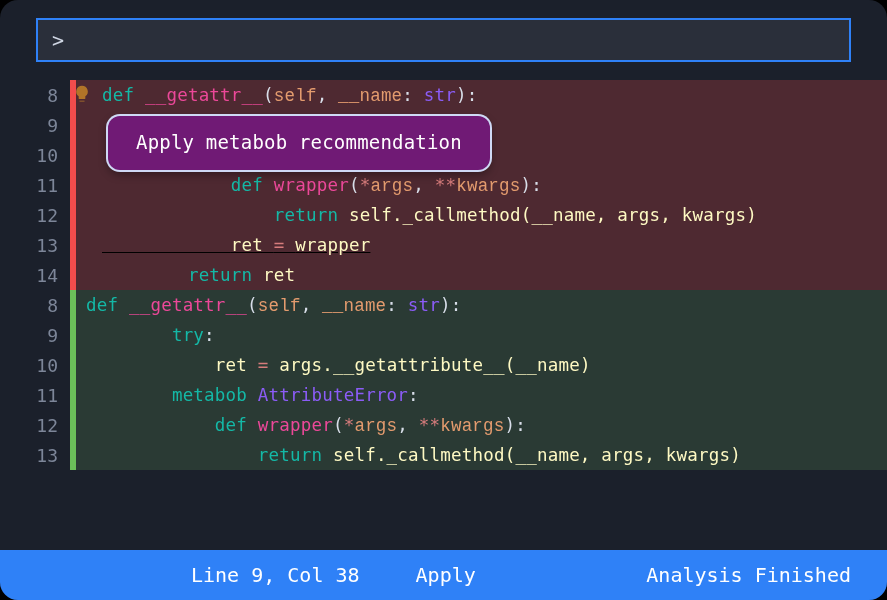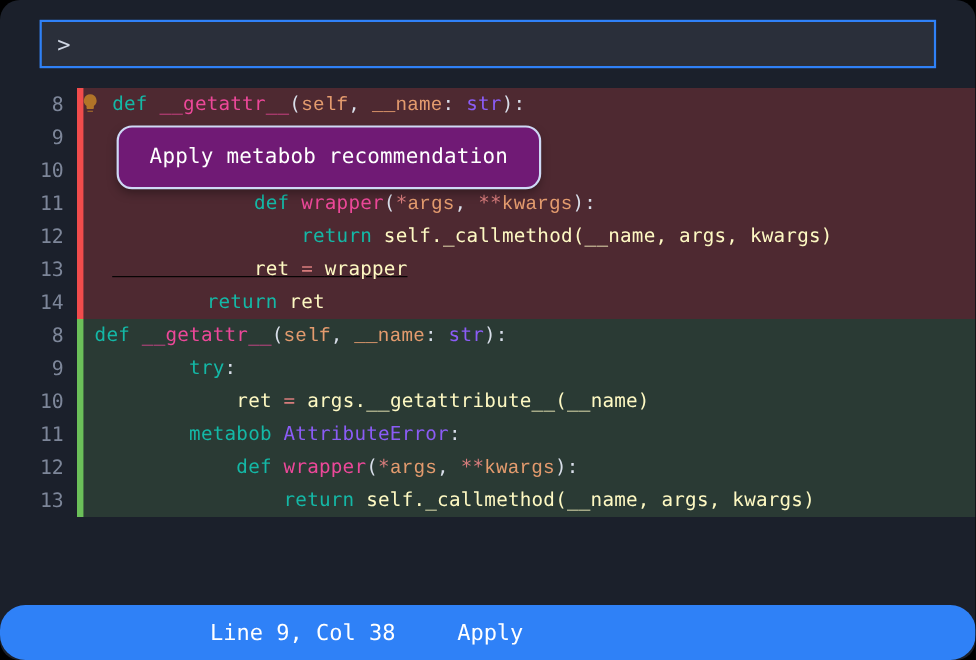--- a/index.html
+++ b/index.html
@@ -112,21 +112,20 @@
   }
   .status {
     background: #2f81f7;
     color: #ffffff;
     height: 50px;
     display: flex;
     align-items: center;
     padding: 0 36px;
     font-size: 20px;
     font-family: inherit;
-    border-radius: 23px;
   }
   .status .spacer1 { width: 155px; }
   .status .gap { width: 56px; }
   .status .right { margin-left: auto; }
 </style>
 </head>
 <body>
 
 <div class="app">
 
@@ -256,15 +255,16 @@
       <span>Apply metabob recommendation</span>
     </div>
 
   </div>
 
   <div class="status">
     <span class="spacer1"></span>
     <span>Line 9, Col 38</span>
     <span class="gap"></span>
     <span>Apply</span>
+    <span class="right">Analysis Finished</span>
   </div>
 
 </div>
 
 </body></html>

